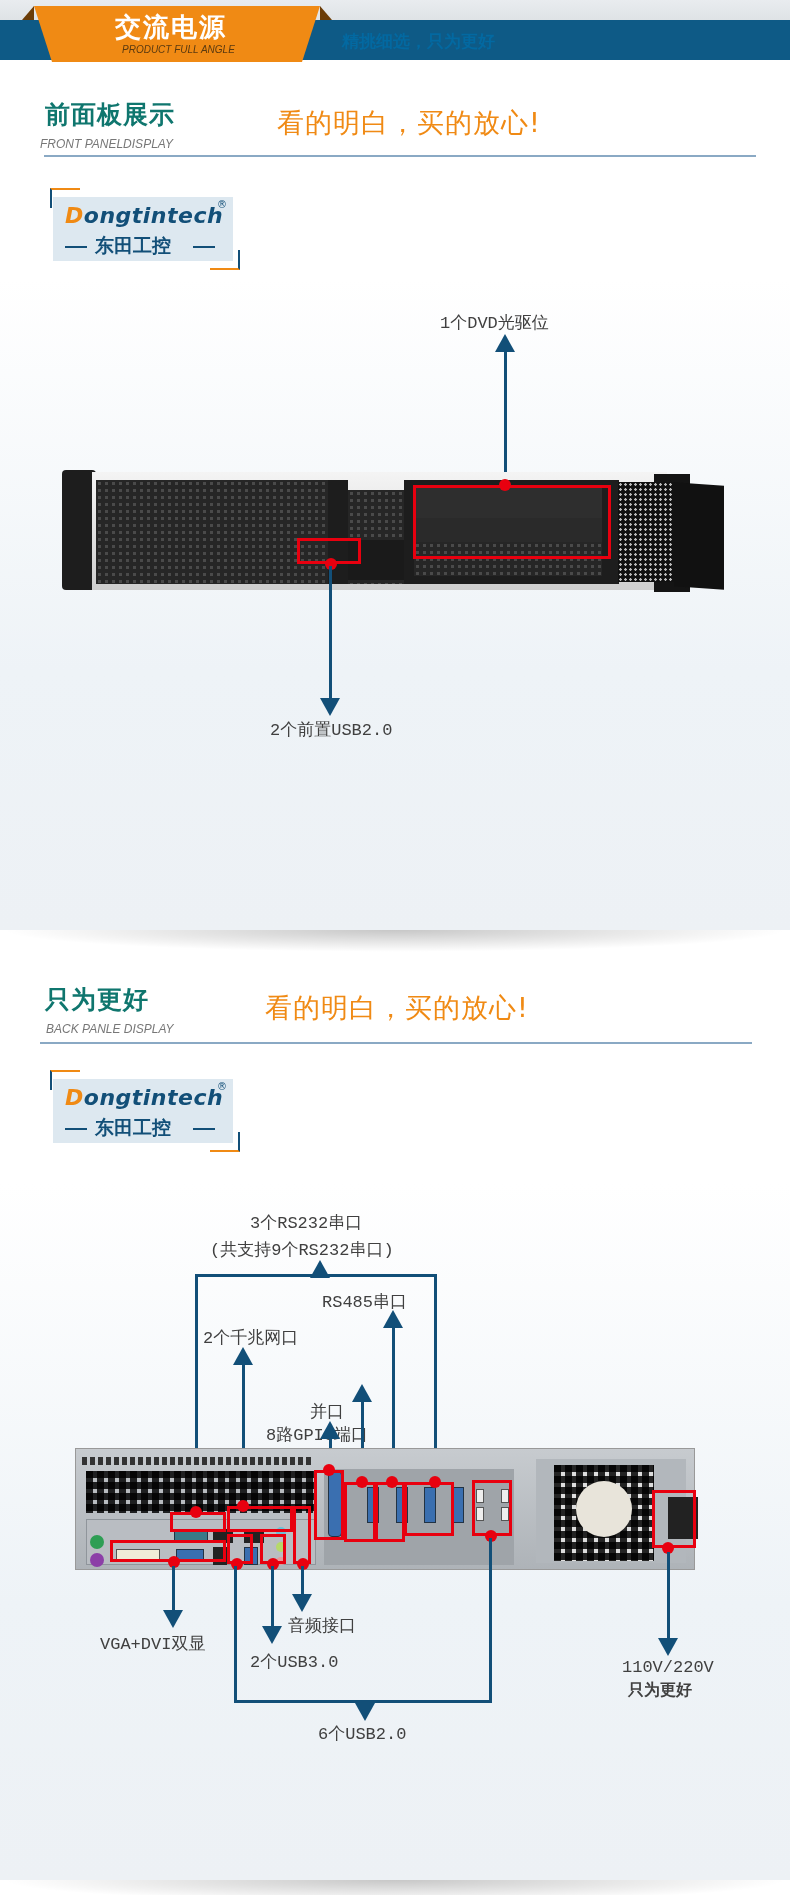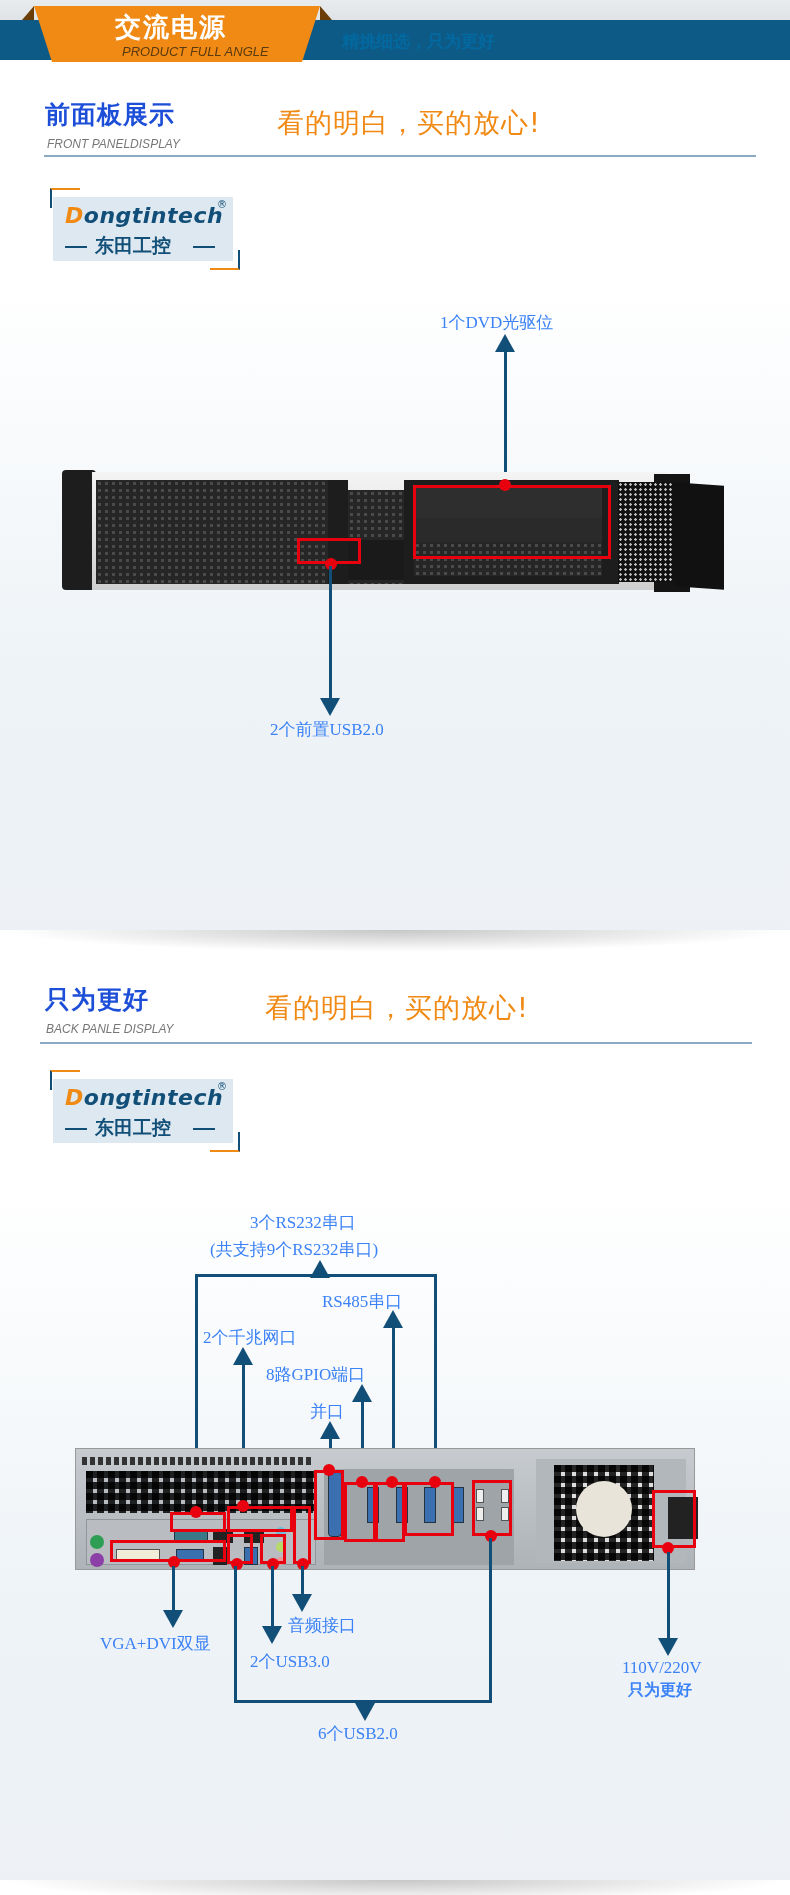--- a/index.html
+++ b/index.html
@@ -4,42 +4,42 @@
 <style>
   * { box-sizing: border-box; margin: 0; padding: 0; }
   body { width: 790px; height: 1895px; background: #ffffff; font-family: "DejaVu Sans", sans-serif; position: relative; overflow: hidden; }
   .abs { position: absolute; }
 
   
   .top-grey { left:0; top:0; width:790px; height:20px; background: linear-gradient(#e9ecef,#dfe3e6); }
   .top-bar { left:0; top:20px; width:790px; height:40px; background:#0e5a86; }
   .orange-tab { left:22px; top:6px; width:310px; height:56px; }
   .tab-title { left:115px; top:10px; font-size:26px; font-weight:bold; color:#ffffff; letter-spacing:2px; }
-  .tab-sub { left:122px; top:44px; font-size:13px; font-style:italic; color:#5a3a10; font-family:"Liberation Sans",sans-serif; }
+  .tab-sub { left:122px; top:44px; font-size:10px; font-style:italic; color:#5a3a10; font-family:"Liberation Sans",sans-serif; }
   .tagline { left:342px; top:30px; font-size:17px; color:#0369a1; font-weight:bold; }
 
   
   .section { left:0; width:790px; background: linear-gradient(#ffffff 0%, #ffffff 25%, #eef3f7 70%, #edf1f5 100%); }
-  .sec-title { font-size:25px; font-weight:bold; color:#1d4ed8; letter-spacing:1px; }
+  .sec-title { font-size:25px; font-weight:bold; color:#0f766e; letter-spacing:1px; }
   .sec-sub { font-size:12px; font-style:italic; color:#777; font-family:"Liberation Sans",sans-serif; }
   .sec-slogan { font-size:27px; color:#f08a14; letter-spacing:1px; }
   .sec-rule { height:2px; background:#8aa9c4; }
   .shadow-band { left:0; width:790px; height:22px; background: radial-gradient(ellipse at 50% 0%, rgba(0,0,0,0.22), rgba(0,0,0,0) 70%); }
 
   
   .logo-box { width:180px; height:64px; background:#dde8f0; }
   .logo-en { font-family:"DejaVu Sans",sans-serif; font-style:italic; font-weight:bold; font-size:22px; color:#124f78; letter-spacing:0.5px; }
   .logo-en .d { color:#f08a14; }
   .logo-cn { font-size:19px; font-weight:bold; color:#124f78; }
   .logo-line { height:2px; background:#124f78; }
   .reg { font-size:10px; color:#124f78; }
   .corner { border-color:#f08a14; border-style:solid; }
 
   
-  .lbl { font-family:Liberation Serif, serif; color:#3b82f6; font-size:17px; white-space:nowrap; }
+  .lbl { font-family:Liberation Mono, monospace; color:#404040; font-size:17px; white-space:nowrap; }
   .lbl-b { font-weight:bold; }
   .vline { width:3px; background:#124f78; }
   .hline { height:3px; background:#124f78; }
   .arrow-up { width:0; height:0; border-left:10px solid transparent; border-right:10px solid transparent; border-bottom:18px solid #124f78; }
   .arrow-down { width:0; height:0; border-left:10px solid transparent; border-right:10px solid transparent; border-top:18px solid #124f78; }
   .dot { width:12px; height:12px; border-radius:50%; background:#e8000f; }
   .redbox { border:3px solid #e8000f; }
 
   
   .chassis { background:#1d1d1d; }
@@ -59,21 +59,21 @@
   <polygon points="0,14 12,0 12,14" fill="#6b3d08"></polygon>
   <polygon points="298,14 298,0 310,14" fill="#6b3d08"></polygon>
   <polygon points="12,0 298,0 280,56 30,56" fill="#f08a14"></polygon>
 </svg>
 <div class="abs tab-title">交流电源</div>
 <div class="abs tab-sub">PRODUCT FULL ANGLE</div>
 <div class="abs tagline">精挑细选，只为更好</div>
 
 <div class="abs section" style="top:62px;height:868px;"></div>
 <div class="abs sec-title" style="left:45px;top:98px;">前面板展示</div>
-<div class="abs sec-sub" style="left:47px;top:137px;">FRONT PANELDISPLAY</div>
+<div class="abs sec-sub" style="left:40px;top:137px;">FRONT PANELDISPLAY</div>
 <div class="abs sec-slogan" style="left:277px;top:105px;">看的明白，买的放心!</div>
 <div class="abs sec-rule" style="left:44px;top:155px;width:712px;"></div>
 
 <div class="abs" style="left:50px;top:188px;width:190px;height:82px;">
   <div class="abs corner" style="left:0;top:0;width:30px;height:20px;border-width:2px 0 0 2px;border-color:#f08a14 transparent transparent #124f78;"></div>
   <div class="abs corner" style="right:0;bottom:0;width:30px;height:20px;border-width:0 2px 2px 0;border-color:transparent #124f78 #f08a14 transparent;"></div>
   <div class="abs logo-box" style="left:3px;top:9px;">
     <div class="abs logo-en" style="left:12px;top:6px;"><span class="d">D</span><span>ongtintech</span></div>
     <div class="abs reg" style="left:164px;top:2px;">®</div>
     <div class="abs logo-line" style="left:12px;top:49px;width:22px;"></div>
@@ -138,21 +138,21 @@
 <div class="abs vline" style="left:434px;top:1274px;height:200px;"></div>
 
 <div class="abs lbl" style="left:322px;top:1290px;">RS485串口</div>
 <div class="abs arrow-up" style="left:383px;top:1310px;"></div>
 <div class="abs vline" style="left:392px;top:1326px;height:148px;"></div>
 
 <div class="abs lbl" style="left:203px;top:1326px;">2个千兆网口</div>
 <div class="abs arrow-up" style="left:233px;top:1347px;"></div>
 <div class="abs vline" style="left:242px;top:1363px;height:147px;"></div>
 
-<div class="abs lbl" style="left:266px;top:1363px;">8路GPIO端口</div>
+<div class="abs lbl" style="left:266px;top:1423px;">8路GPIO端口</div>
 <div class="abs arrow-up" style="left:352px;top:1384px;"></div>
 <div class="abs vline" style="left:361px;top:1400px;height:74px;"></div>
 
 <div class="abs lbl" style="left:310px;top:1400px;">并口</div>
 <div class="abs arrow-up" style="left:320px;top:1421px;"></div>
 <div class="abs vline" style="left:329px;top:1437px;height:37px;"></div>
 
 <div class="abs rear" style="left:75px;top:1448px;width:620px;height:122px;border:1px solid #999;">
   <div class="abs" style="left:6px;top:8px;width:230px;height:8px;background:repeating-linear-gradient(90deg,#333 0 5px,transparent 5px 8px);"></div>
   <div class="abs grille" style="left:10px;top:22px;width:228px;height:42px;"></div>

